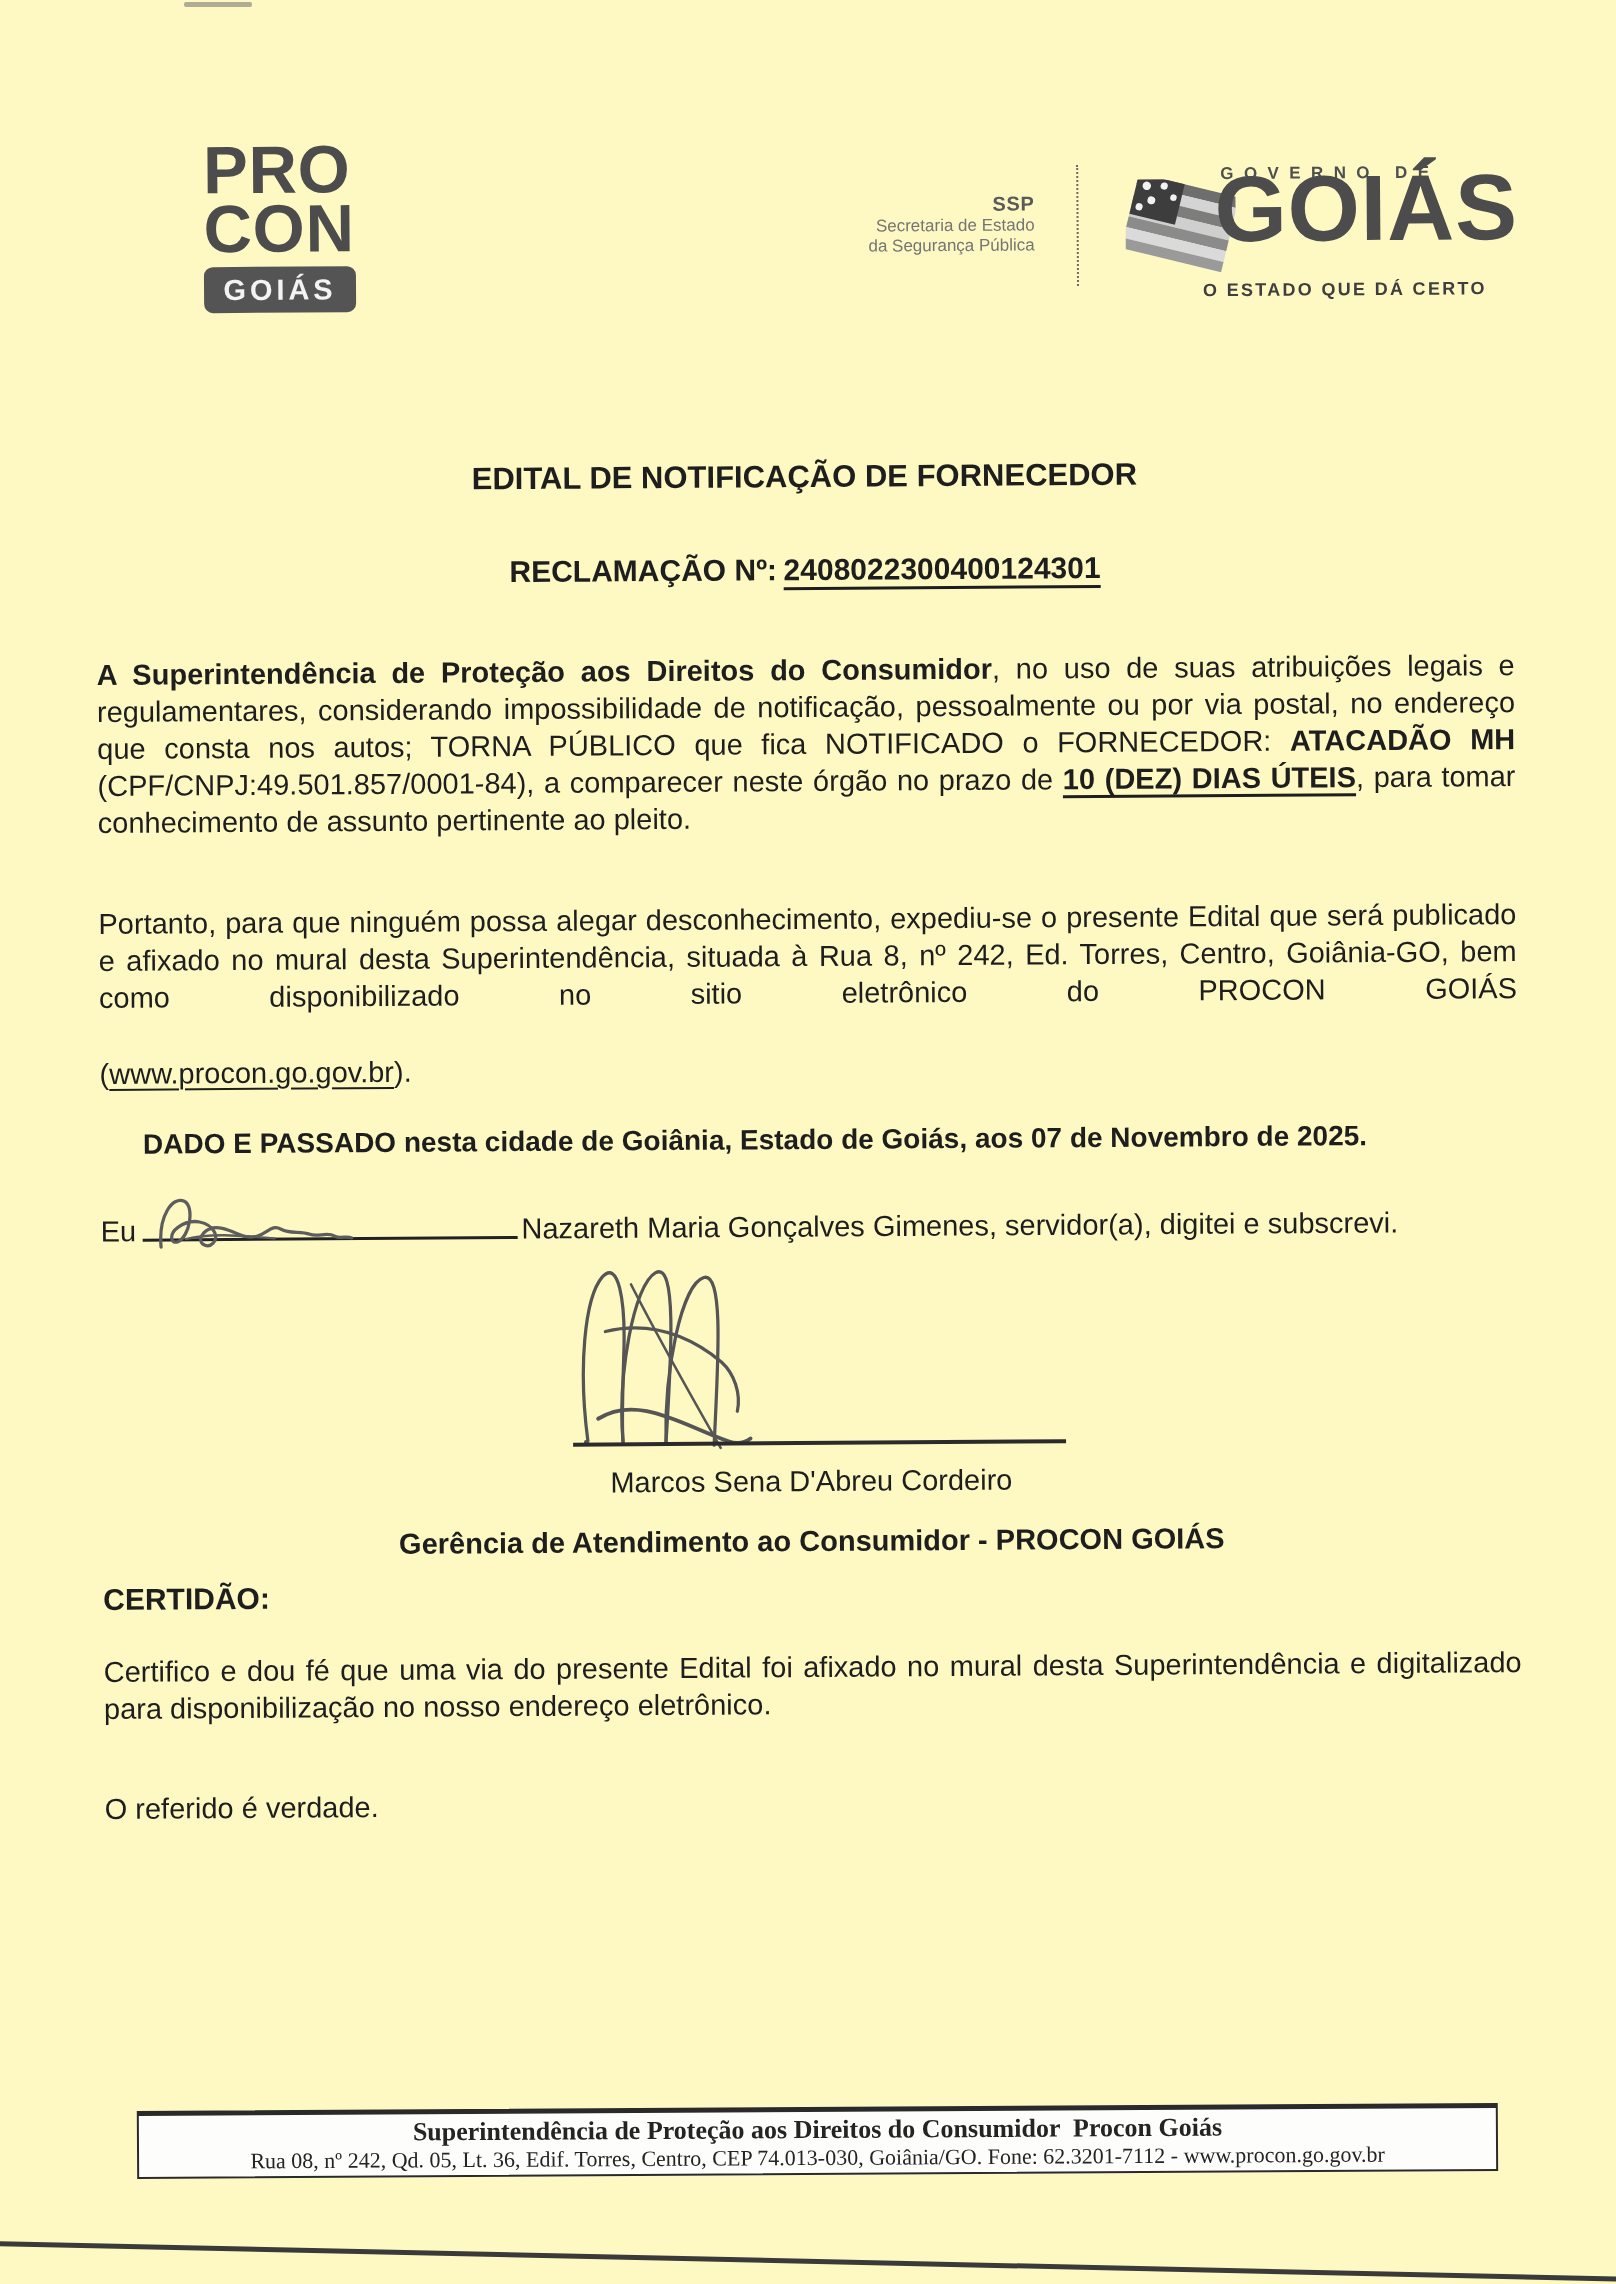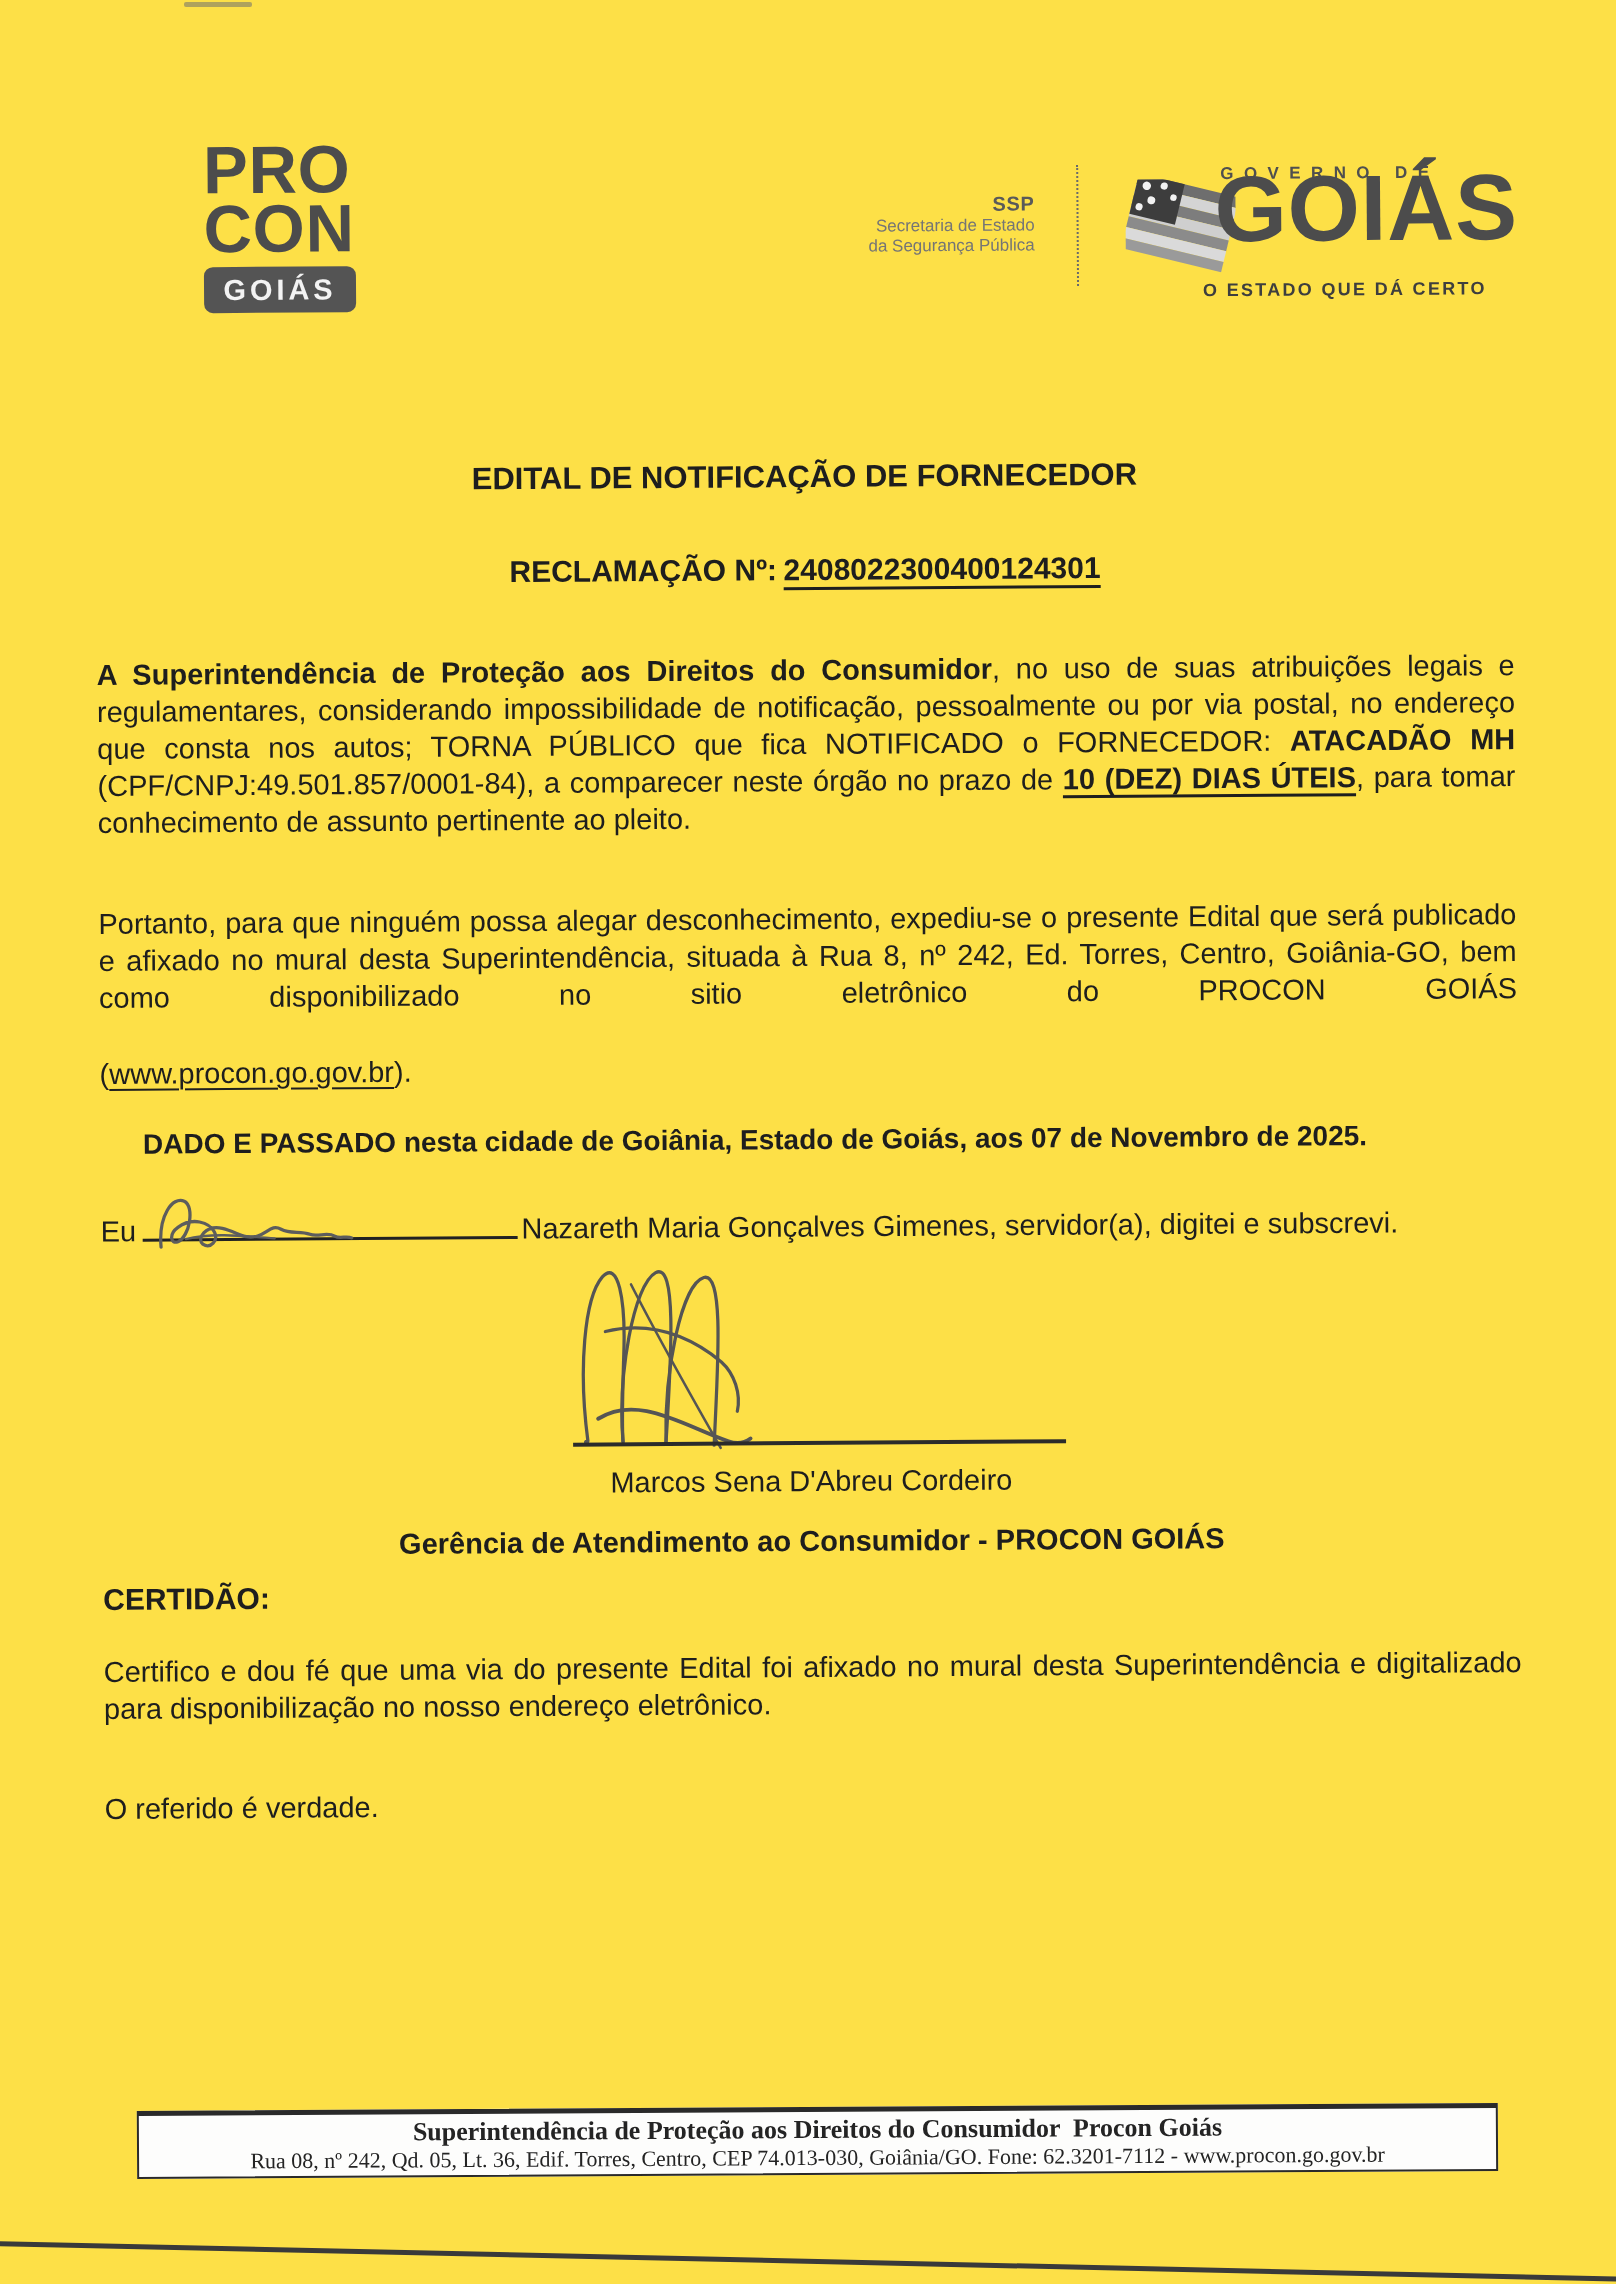--- a/index.html
+++ b/index.html
@@ -1,17 +1,17 @@
 <!DOCTYPE html>
 <html style="font-size:10.4px"><head>
 <meta charset="utf-8">
 <style>
   html,body{margin:0;padding:0;background:#e8e8e8;}
   .page{
-    position:relative;width:1617px;height:2284px;background:#fde047;
+    position:relative;width:1617px;height:2284px;background:#fef9c3;
     font-family:"Liberation Sans","DejaVu Sans",sans-serif;color:#1e1e1e;
     overflow:hidden;margin:0 auto;
   }
   .skew{position:absolute;left:0;top:0;width:1617px;height:2284px;transform:rotate(-0.4deg);transform-origin:50% 50%;}
 
   
   .procon-logo{position:absolute;left:210px;top:136px;width:152px;}
   .pl-word{font-weight:bold;font-size:67px;line-height:59px;letter-spacing:0.7px;color:#4c4c4c;}
   .pl-badge{margin-top:9px;width:152px;height:46px;background:#545454;border-radius:9px;
     display:flex;align-items:center;justify-content:center;color:#f3f3f3;

